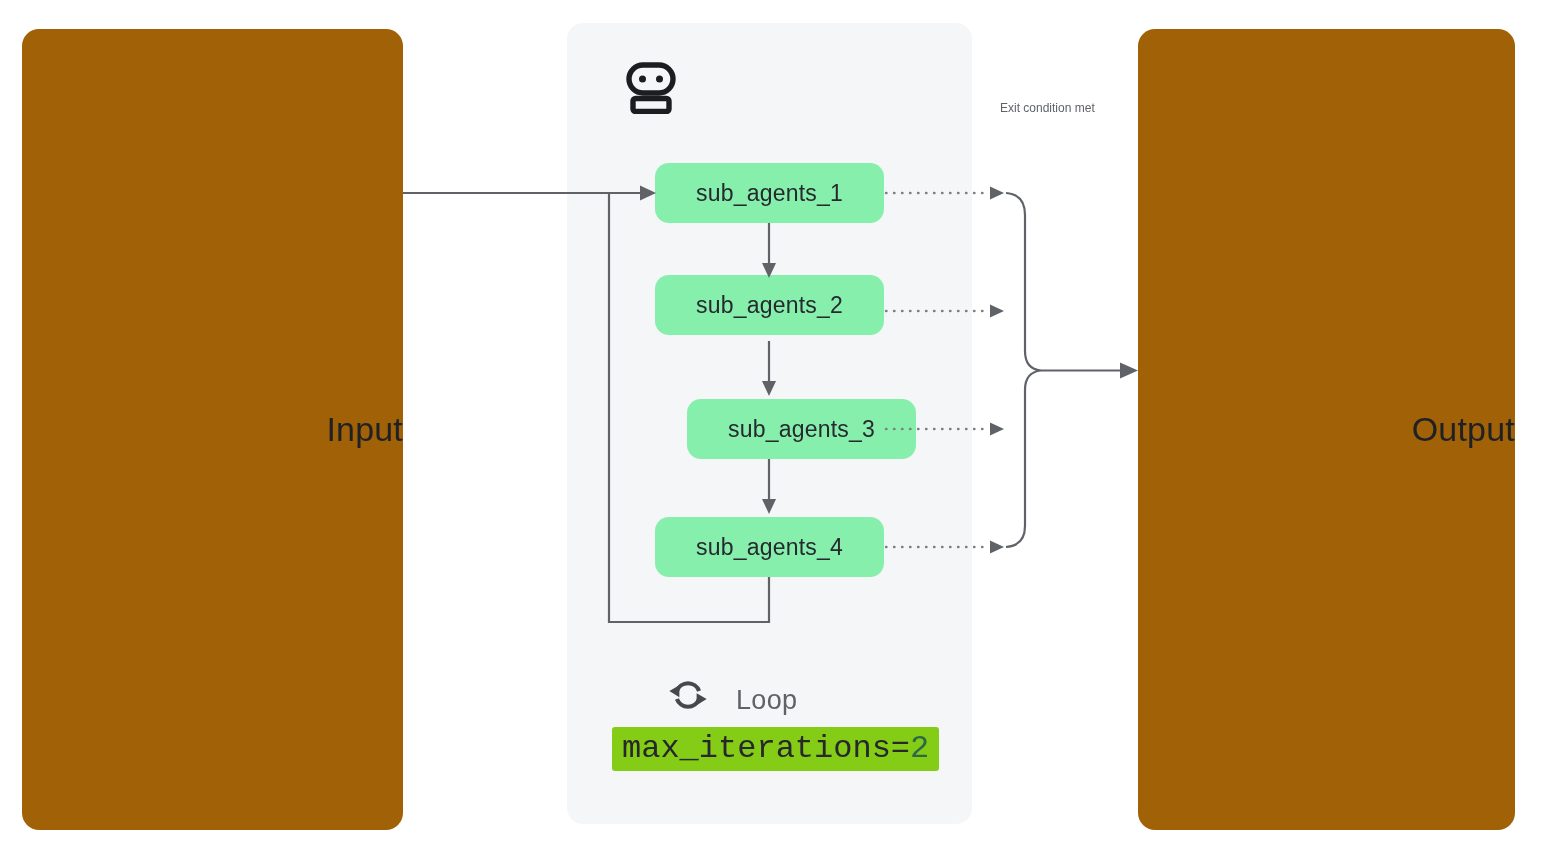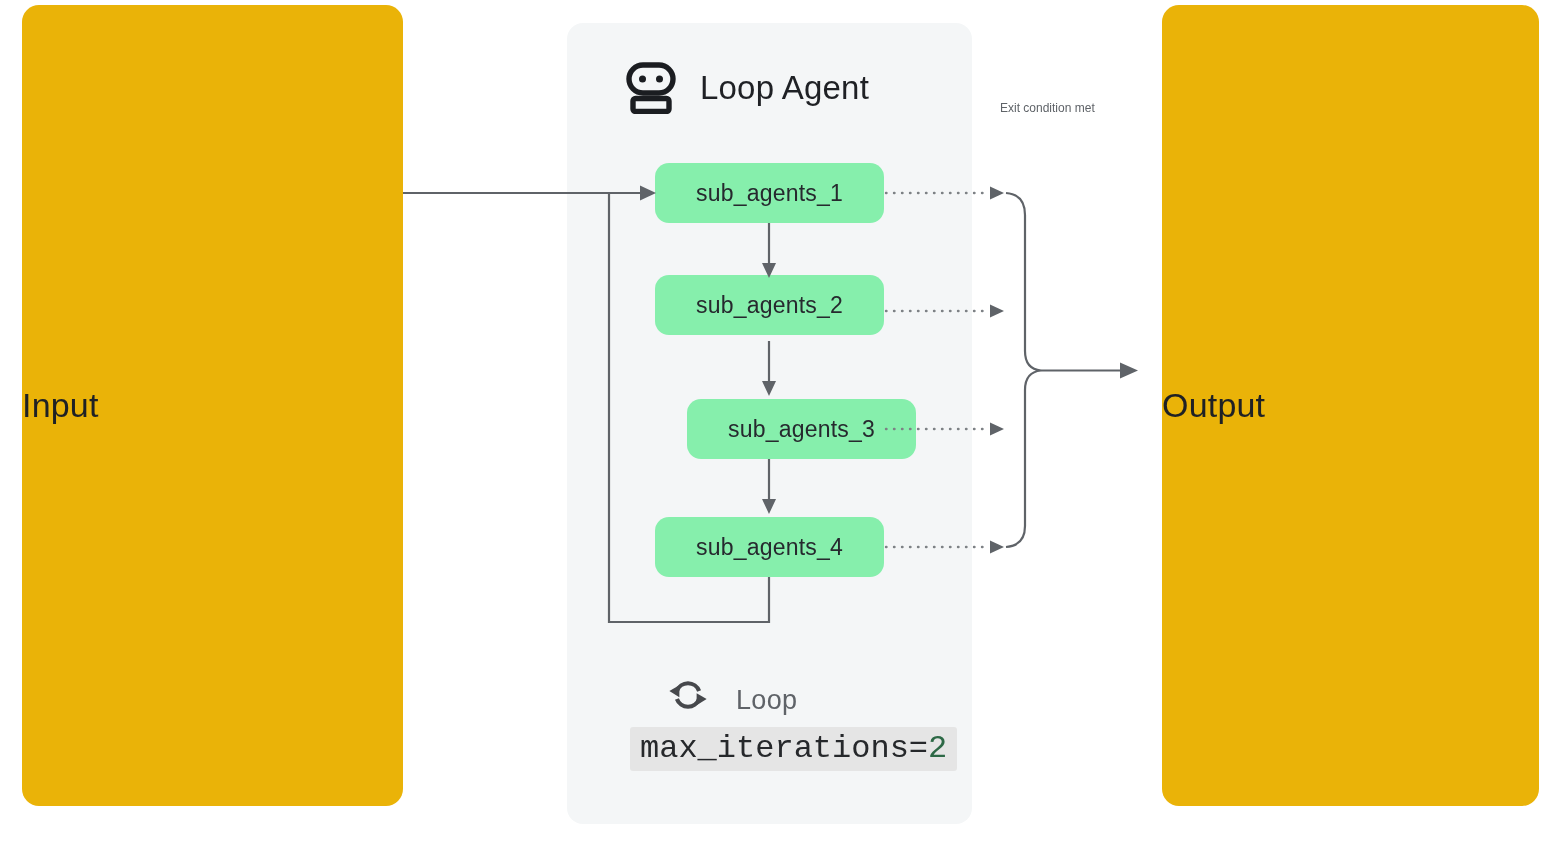--- a/index.html
+++ b/index.html
@@ -1,28 +1,28 @@
 <!DOCTYPE html>
 <html><head>
 <meta charset="utf-8">
 <style>
   html,body{margin:0;padding:0;}
   body{
     width:1544px;height:848px;position:relative;background:#ffffff;
     font-family:"Liberation Sans", sans-serif;color:#202124;overflow:hidden;
   }
   .io-box{
-    position:absolute;top:5px;height:801px;background:#eab308;border-radius:17px;
-    display:flex;align-items:center;justify-content:flex-start;
+    position:absolute;top:29px;height:801px;background:#a16207;border-radius:17px;
+    display:flex;align-items:center;justify-content:flex-end;
   }
   .io-box .io-label{
     font-size:34px;font-weight:500;color:#1f2125;letter-spacing:.2px;
   }
   #input-box{left:22px;width:381px;}
-  #output-box{left:1138px;width:377px;margin-left:24px;}
+  #output-box{left:1138px;width:377px;}
   .panel{
     position:absolute;left:567px;top:23px;width:405px;height:801px;
     background:#f4f6f7;border-radius:16px;
   }
   .panel-header{
     position:absolute;left:626px;top:62px;display:flex;align-items:center;gap:24px;
   }
   .panel-title{font-size:33px;font-weight:500;color:#1f2125;letter-spacing:.2px;}
   .sub-agent{
     position:absolute;left:655px;width:229px;height:60px;background:#86efac;
@@ -35,21 +35,21 @@
   #sub-agent-4{top:517px;}
   .exit-note{
     position:absolute;left:1000px;top:96px;width:112px;
     font-size:12px;line-height:25px;color:#5f6368;
   }
   .loop-row{
     position:absolute;left:668px;top:674px;display:flex;align-items:flex-end;gap:28px;
   }
   .loop-label{font-size:27px;color:#5f6368;letter-spacing:.3px;}
   .code-line{
-    position:absolute;left:630px;top:727px;background:#e5e5e5;
+    position:absolute;left:612px;top:727px;background:#84cc16;
     padding:3px 10px;border-radius:3px;
     font-family:"Liberation Mono", monospace;font-size:32px;line-height:38px;
     color:#26282b;white-space:nowrap;
   }
   .code-value{color:#2d6946;}
   #connector-overlay{position:absolute;left:0;top:0;pointer-events:none;}
 </style>
 </head>
 <body>
 
@@ -63,21 +63,20 @@
 
 <div class="panel"></div>
 
 <div class="panel-header">
   <svg width="50" height="52" viewBox="0 0 50 52" aria-hidden="true">
     <rect x="3" y="3" width="44" height="28" rx="14" fill="none" stroke="#1b1d21" stroke-width="5.4"></rect>
     <circle cx="16.5" cy="17" r="3.5" fill="#1b1d21"></circle>
     <circle cx="33.5" cy="17" r="3.5" fill="#1b1d21"></circle>
     <rect x="7" y="36.5" width="36" height="13" rx="2.5" fill="none" stroke="#1b1d21" stroke-width="5.4"></rect>
   </svg>
-  <span class="panel-title">Loop Agent</span>
 </div>
 
 <div class="sub-agent" id="sub-agent-1">
   <span>sub_agents_1</span>
 </div>
 <div class="sub-agent" id="sub-agent-2">
   <span>sub_agents_2</span>
 </div>
 <div class="sub-agent" id="sub-agent-3">
   <span>sub_agents_3</span>

